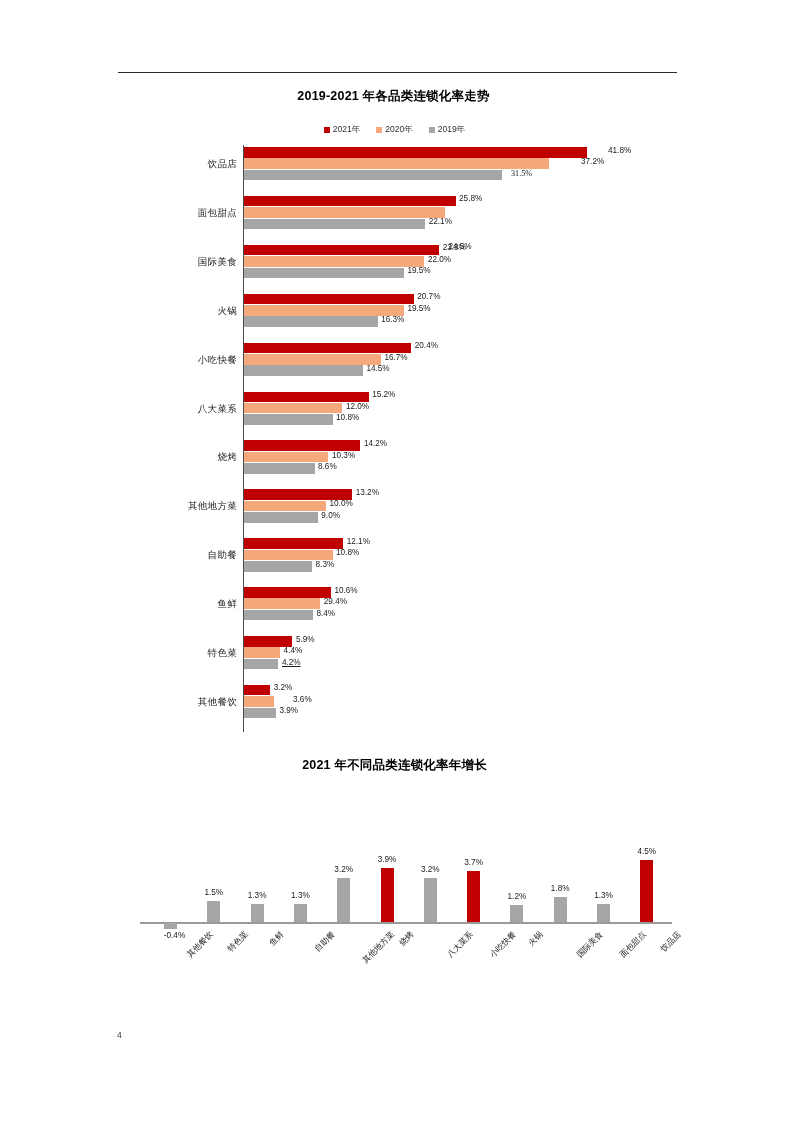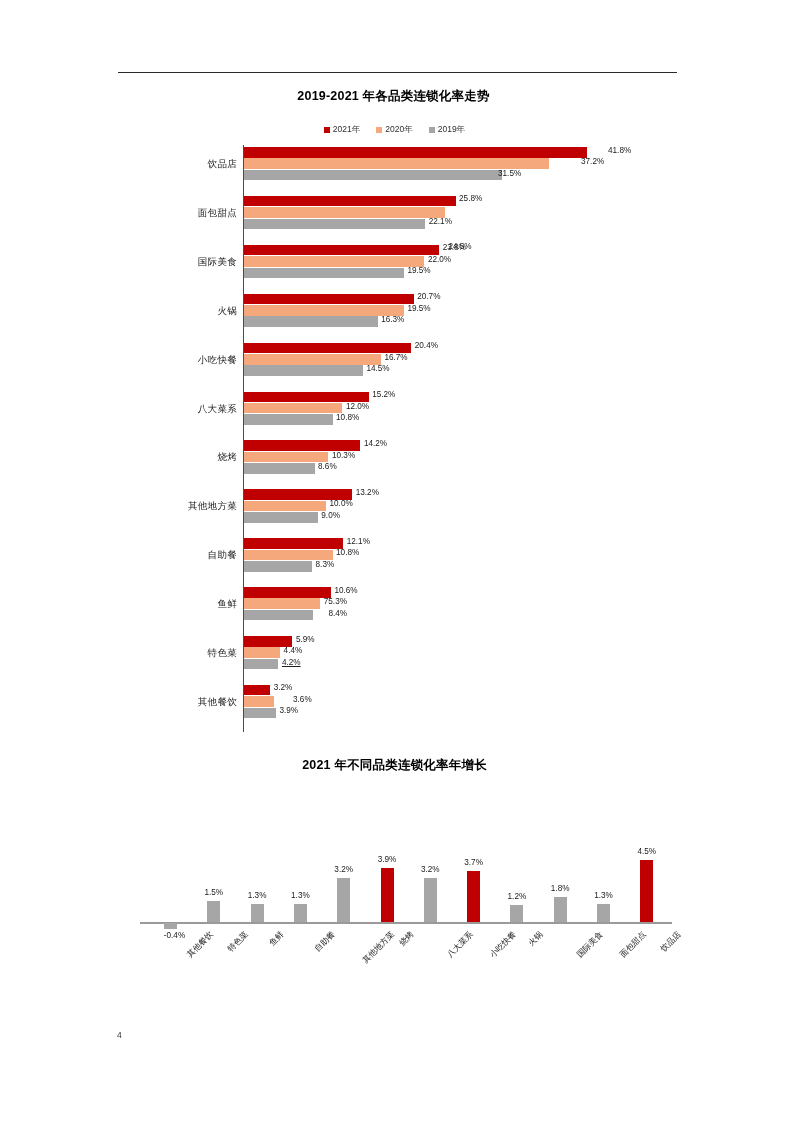--- a/index.html
+++ b/index.html
@@ -211,21 +211,21 @@
     <div class="bars-wrap">
       <div class="axis-line"></div>
       <div id="chart1-rows">
           <div class="row" style="top: 2px;">
             <div class="row-label">饮品店</div>
             <div class="bar b0" style="width: 342.76px; background: rgb(192, 0, 0);"></div>
             <div class="bar-value v0" style="left: 567px; margin-left: 41px;">41.8%</div>
             <div class="bar b1" style="width: 305.04px; background: rgb(244, 168, 124);"></div>
             <div class="bar-value v1" style="left: 581px;">37.2%</div>
             <div class="bar b2" style="width: 258.3px; background: rgb(166, 166, 166);"></div>
-            <div class="bar-value v2" style="left: 498px;">31.5%</div>
+            <div class="bar-value v2" style="left: 511px; font-family: Liberation Serif, serif;">31.5%</div>
           </div>
           <div class="row" style="top: 50.9px;">
             <div class="row-label">面包甜点</div>
             <div class="bar b0" style="width: 211.56px; background: rgb(192, 0, 0);"></div>
             <div class="bar-value v0" style="left: 459.06px;">25.8%</div>
             <div class="bar b1" style="width: 200.9px; background: rgb(244, 168, 124);"></div>
             <div class="bar-value v1" style="left: 448.4px; margin-top: 36px;">24.5%</div>
             <div class="bar b2" style="width: 181.22px; background: rgb(166, 166, 166);"></div>
             <div class="bar-value v2" style="left: 428.72px;">22.1%</div>
           </div>
@@ -290,23 +290,23 @@
             <div class="bar b1" style="width: 88.56px; background: rgb(244, 168, 124);"></div>
             <div class="bar-value v1" style="left: 336.06px;">10.8%</div>
             <div class="bar b2" style="width: 68.06px; background: rgb(166, 166, 166);"></div>
             <div class="bar-value v2" style="left: 315.56px;">8.3%</div>
           </div>
           <div class="row" style="top: 442.1px;">
             <div class="row-label">鱼鲜</div>
             <div class="bar b0" style="width: 86.92px; background: rgb(192, 0, 0);"></div>
             <div class="bar-value v0" style="left: 334.42px;">10.6%</div>
             <div class="bar b1" style="width: 76.26px; background: rgb(244, 168, 124);"></div>
-            <div class="bar-value v1" style="left: 323.76px;">75.3%</div>
+            <div class="bar-value v1" style="left: 323.76px;">29.4%</div>
             <div class="bar b2" style="width: 68.88px; background: rgb(166, 166, 166);"></div>
-            <div class="bar-value v2" style="left: 316.38px; margin-left: 12px;">8.4%</div>
+            <div class="bar-value v2" style="left: 316.38px;">8.4%</div>
           </div>
           <div class="row" style="top: 491px;">
             <div class="row-label">特色菜</div>
             <div class="bar b0" style="width: 48.38px; background: rgb(192, 0, 0);"></div>
             <div class="bar-value v0" style="left: 295.88px;">5.9%</div>
             <div class="bar b1" style="width: 36.08px; background: rgb(244, 168, 124);"></div>
             <div class="bar-value v1" style="left: 283.58px;">4.4%</div>
             <div class="bar b2" style="width: 34.44px; background: rgb(166, 166, 166);"></div>
             <div class="bar-value v2" style="left: 281.94px; text-decoration: underline;">4.2%</div>
           </div>

